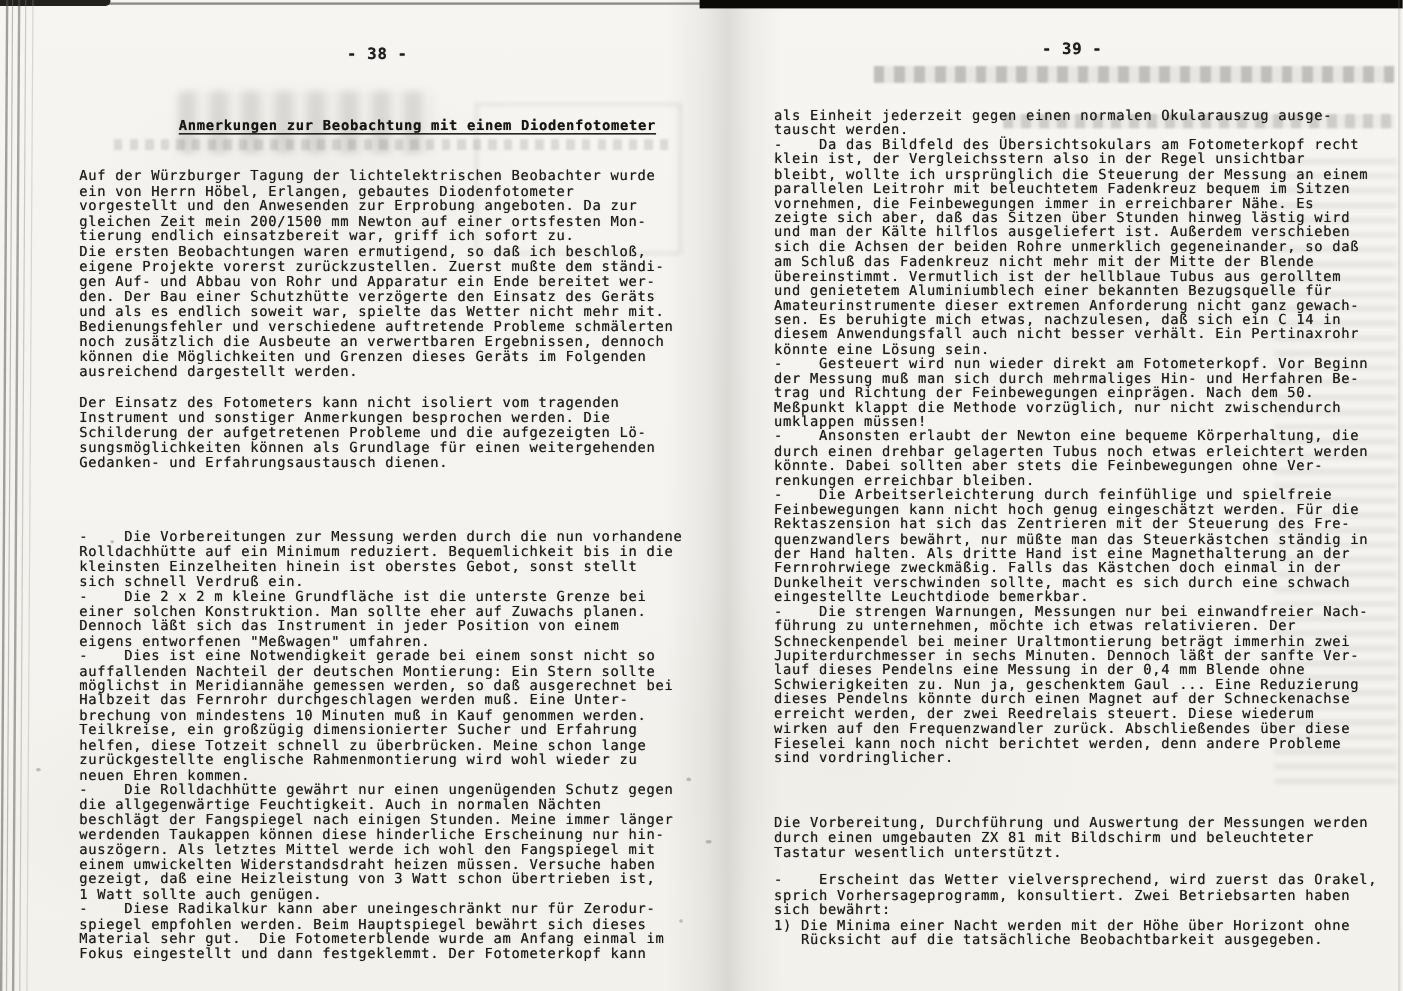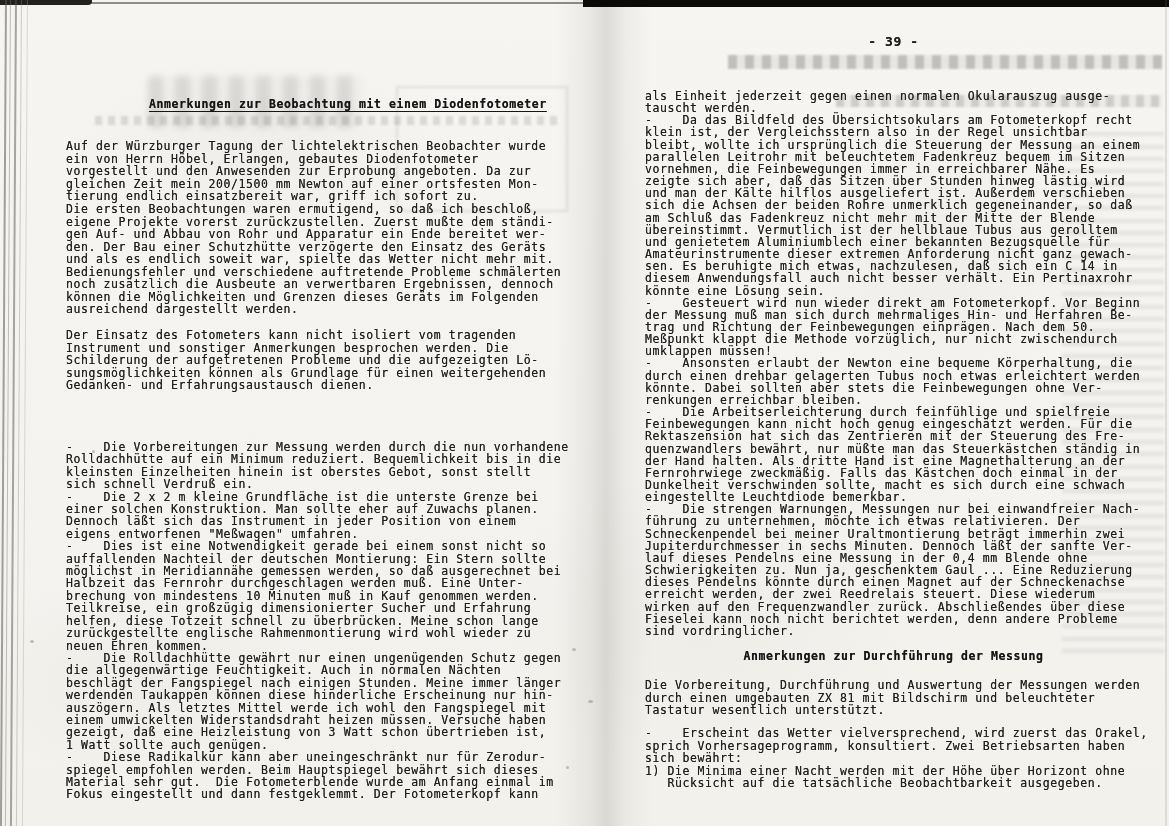--- a/index.html
+++ b/index.html
@@ -126,20 +126,21 @@
   <div class="artifact paper-noise"></div>
 
   <div class="artifact ghost-col-logo"></div>
   <div class="artifact ghost-rect"></div>
   <div class="artifact ghost-band-38"></div>
   <div class="artifact ghost-band-39a"></div>
   <div class="artifact ghost-band-39b"></div>
   <div class="artifact ghost-margin-39"></div>
 
   <div class="page" id="page-38">
+    <div class="txt centerblock" style="left:66px; top:40px; width:497px; font-size:13px; font-weight:bold;">- 38 -</div>
 
     <div class="txt heading underlined" style="left:107px; top:98px;">Anmerkungen zur Beobachtung mit einem Diodenfotometer</div>
 
     <div class="txt" style="left:66px; top:140px;">Auf der Würzburger Tagung der lichtelektrischen Beobachter wurde
 ein von Herrn Höbel, Erlangen, gebautes Diodenfotometer
 vorgestellt und den Anwesenden zur Erprobung angeboten. Da zur
 gleichen Zeit mein 200/1500 mm Newton auf einer ortsfesten Mon-
 tierung endlich einsatzbereit war, griff ich sofort zu.</div>
 
     <div class="txt" style="left:66px; top:203px;">Die ersten Beobachtungen waren ermutigend, so daß ich beschloß,
@@ -232,21 +233,20 @@
 Schneckenpendel bei meiner Uraltmontierung beträgt immerhin zwei
 Jupiterdurchmesser in sechs Minuten. Dennoch läßt der sanfte Ver-
 lauf dieses Pendelns eine Messung in der 0,4 mm Blende ohne
 Schwierigkeiten zu. Nun ja, geschenktem Gaul ... Eine Reduzierung
 dieses Pendelns könnte durch einen Magnet auf der Schneckenachse
 erreicht werden, der zwei Reedrelais steuert. Diese wiederum
 wirken auf den Frequenzwandler zurück. Abschließendes über diese
 Fieselei kann noch nicht berichtet werden, denn andere Probleme
 sind vordringlicher.</div>
 
-    <div class="txt heading centerblock" style="left:60px; top:650px; width:497px;">Anmerkungen zur Durchführung der Messung</div>
 
     <div class="txt" style="left:60px; top:679px;">Die Vorbereitung, Durchführung und Auswertung der Messungen werden
 durch einen umgebauten ZX 81 mit Bildschirm und beleuchteter
 Tastatur wesentlich unterstützt.</div>
 
     <div class="txt" style="left:60px; top:727px;">-    Erscheint das Wetter vielversprechend, wird zuerst das Orakel,
 sprich Vorhersageprogramm, konsultiert. Zwei Betriebsarten haben
 sich bewährt:
 1) Die Minima einer Nacht werden mit der Höhe über Horizont ohne
    Rücksicht auf die tatsächliche Beobachtbarkeit ausgegeben.</div>

